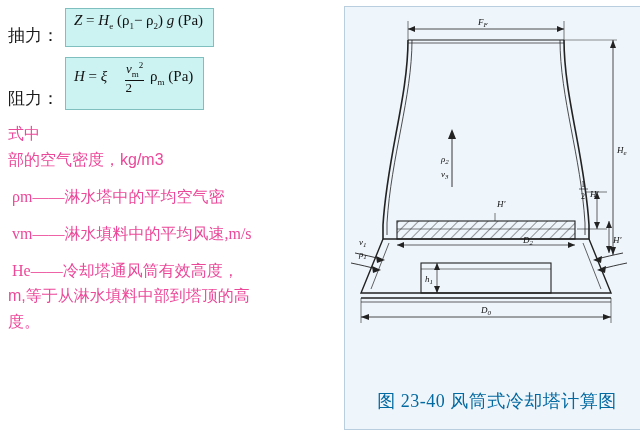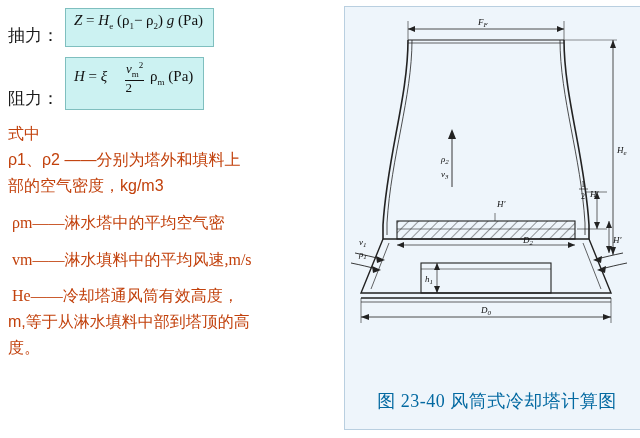--- a/index.html
+++ b/index.html
@@ -78,21 +78,21 @@
     padding: 0 1px;
   }
   .sup-small {
     font-size: 9px;
     vertical-align: super;
     font-style: normal;
   }
 
   .body-text {
     font-size: 16px;
-    color: #c2410c;
+    color: #ec4899;
     line-height: 1.55;
     margin: 19px 0 0 0;
   }
   .body-text.spaced { margin-top: 12px; }
   .body-text.tight { margin-top: 1px; }
   .small-shift { padding-left: 4px; font-family: Liberation Serif, serif; }
 
   
   .figure-panel {
     position: absolute;
@@ -166,21 +166,20 @@
         <span class="frac">
           <span class="num"><span class="ital">v</span><span class="sub">m</span><span class="sup-small">2</span></span>
           <span class="den">2</span>
         </span>
         <span>ρ</span><span class="sub">m</span>
         <span>(Pa)</span>
       </span>
     </div>
 
     <p class="body-text spaced">式中</p>
-    <p class="body-text tight">ρ1、ρ2  ——分别为塔外和填料上</p>
     <p class="body-text tight">部的空气密度，kg/m3</p>
 
     <p class="body-text spaced small-shift">ρm——淋水塔中的平均空气密</p>
 
     <p class="body-text spaced small-shift">vm——淋水填料中的平均风速,m/s</p>
 
     <p class="body-text spaced small-shift">He——冷却塔通风筒有效高度，</p>
     <p class="body-text tight">m,等于从淋水填料中部到塔顶的高</p>
     <p class="body-text tight">度。</p>
   </div>

